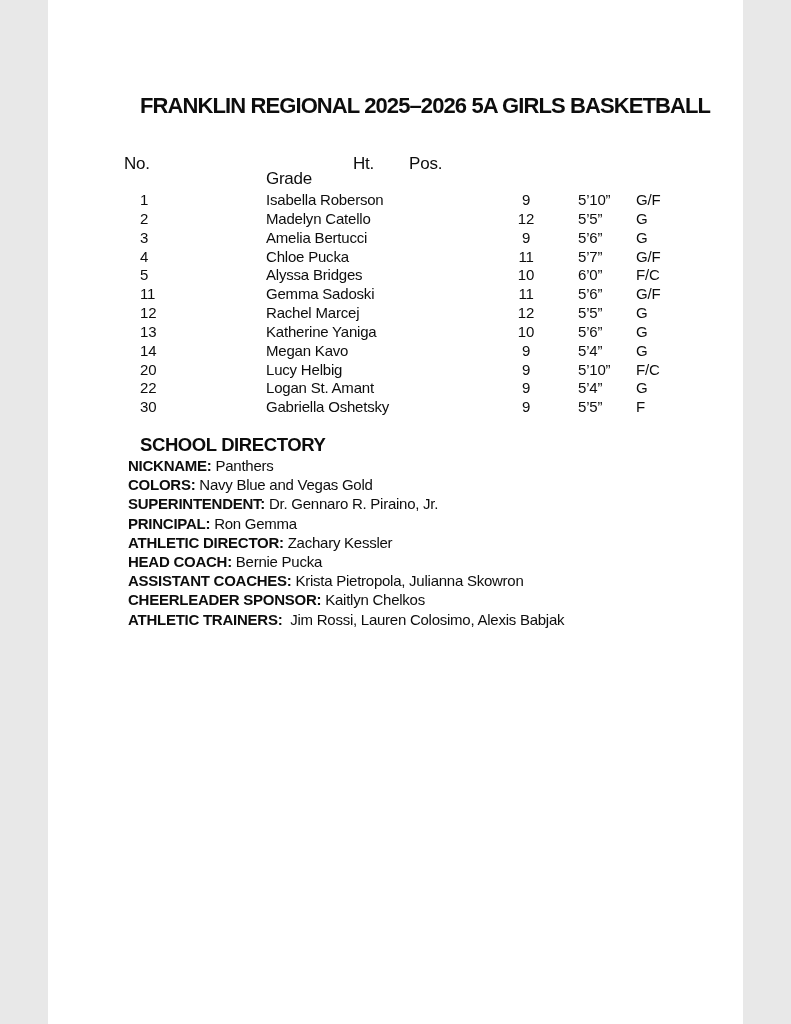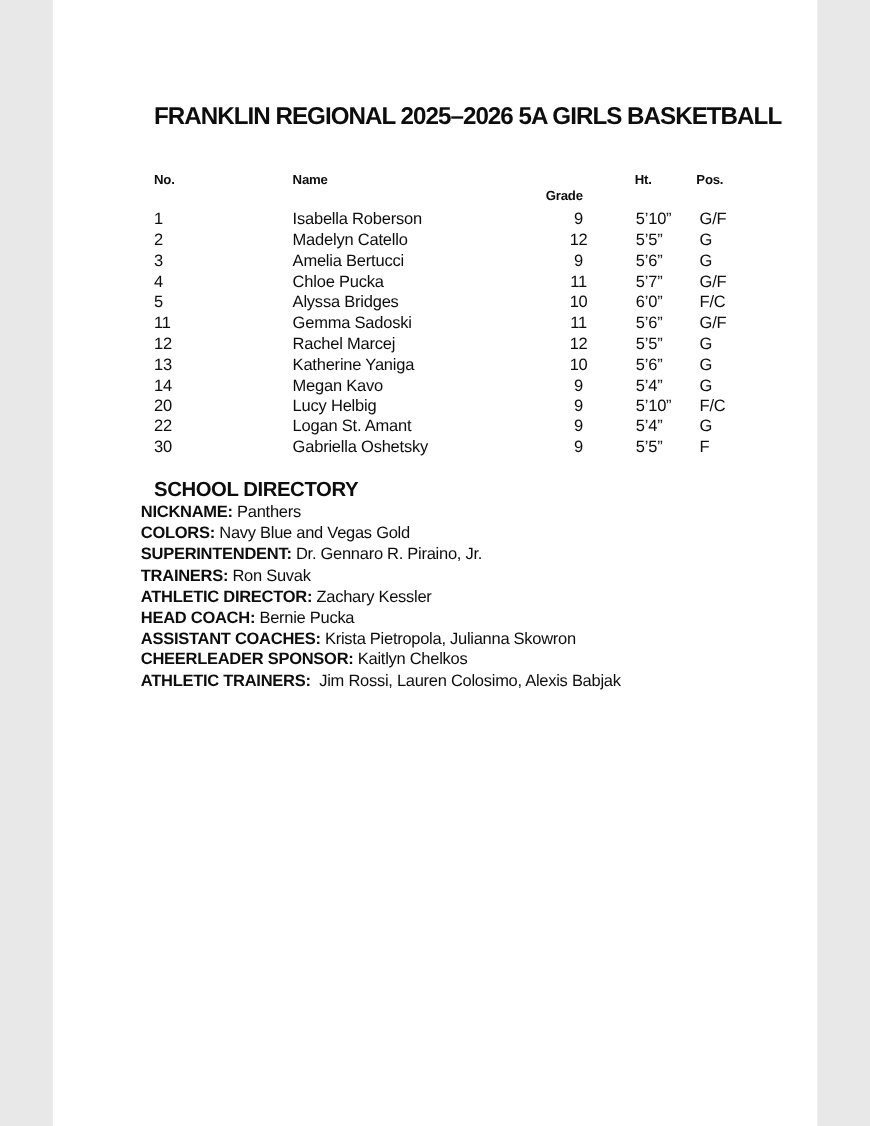--- a/index.html
+++ b/index.html
@@ -23,24 +23,24 @@
     letter-spacing: -0.9px;
     white-space: nowrap;
   }
   
   .roster-header, .roster-row {
     display: flex;
     white-space: nowrap;
   }
   .roster-header {
     position: absolute;
-    left: 92px;
+    left: 76px;
     top: 154px;
-    font-weight: bold;
-    font-size: 12px;
+    font-weight: normal;
+    font-size: 17px;
     line-height: 19px;
     letter-spacing: -0.2px;
   }
   .roster-body {
     position: absolute;
     left: 92px;
     top: 191px;
     font-size: 15px;
     letter-spacing: -0.2px;
   }
@@ -81,21 +81,20 @@
 </style>
 </head>
 <body>
 
 <div class="page">
 
   <div class="doc-title">FRANKLIN REGIONAL 2025–2026 5A GIRLS BASKETBALL</div>
 
   <div class="roster-header">
     <span class="cell cell-no">No.</span>
-    <span class="cell cell-name">Name</span>
     <span class="cell cell-grade hdr-grade">Grade</span>
     <span class="cell cell-ht hdr-ht">Ht.</span>
     <span class="cell cell-pos hdr-pos">Pos.</span>
   </div>
 
   <div class="roster-body" id="roster-body">
       <div class="roster-row">
         <span class="cell cell-no">1</span>
         <span class="cell cell-name">Isabella Roberson</span>
         <span class="cell cell-grade">9</span>
@@ -180,21 +179,21 @@
         <span class="cell cell-pos">F</span>
       </div>
     </div>
 
   <div class="directory-heading">SCHOOL DIRECTORY</div>
 
   <div class="directory-list" id="directory-list">
       <div class="dir-line"><span class="dir-label">NICKNAME:</span><span class="dir-value"> Panthers</span></div>
       <div class="dir-line"><span class="dir-label">COLORS:</span><span class="dir-value"> Navy Blue and Vegas Gold</span></div>
       <div class="dir-line"><span class="dir-label">SUPERINTENDENT:</span><span class="dir-value"> Dr. Gennaro R. Piraino, Jr.</span></div>
-      <div class="dir-line"><span class="dir-label">TRAINERS:</span><span class="dir-value"> Ron Suvak</span></div>
+      <div class="dir-line"><span class="dir-label">PRINCIPAL:</span><span class="dir-value"> Ron Gemma</span></div>
       <div class="dir-line"><span class="dir-label">ATHLETIC DIRECTOR:</span><span class="dir-value"> Zachary Kessler</span></div>
       <div class="dir-line"><span class="dir-label">HEAD COACH:</span><span class="dir-value"> Bernie Pucka</span></div>
       <div class="dir-line"><span class="dir-label">ASSISTANT COACHES:</span><span class="dir-value"> Krista Pietropola, Julianna Skowron</span></div>
       <div class="dir-line"><span class="dir-label">CHEERLEADER SPONSOR:</span><span class="dir-value"> Kaitlyn Chelkos</span></div>
       <div class="dir-line"><span class="dir-label">ATHLETIC TRAINERS:</span><span class="dir-value">  Jim Rossi, Lauren Colosimo, Alexis Babjak</span></div>
     </div>
 
 </div>
 
 </body></html>

